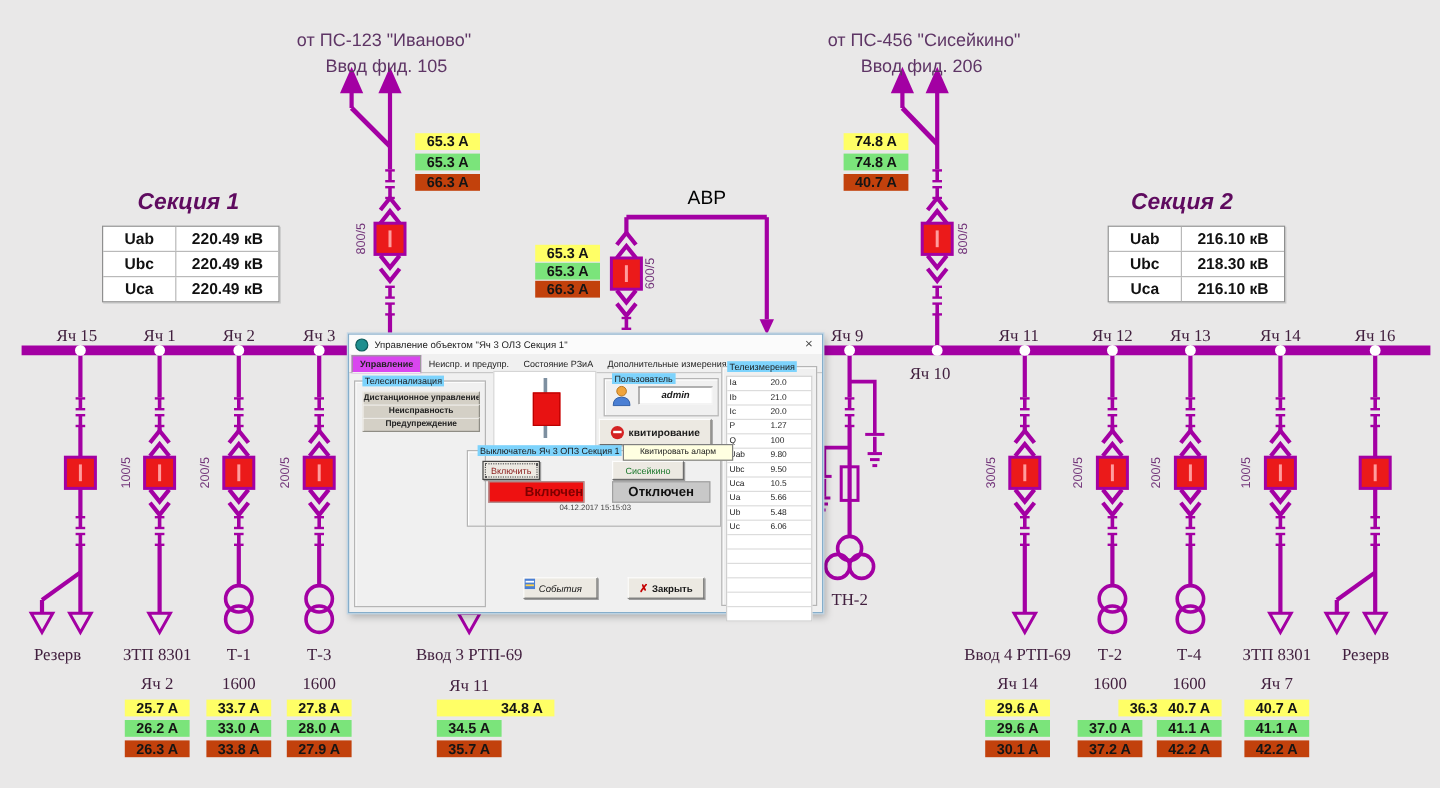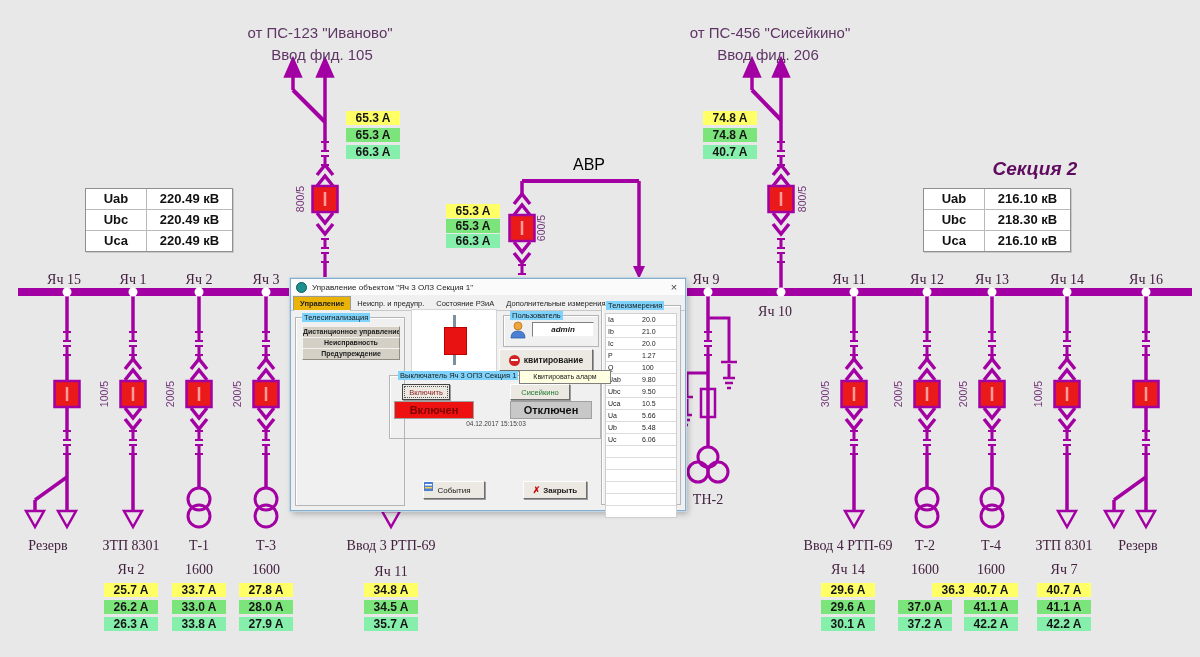--- a/index.html
+++ b/index.html
@@ -22,36 +22,36 @@
   .vrow:last-child{border-bottom:none;}
   .vname{width:60px;text-align:center;font-weight:bold;font-size:13px;color:#111;
          border-right:1px solid #b9b9b9;}
   .vval{flex:1;text-align:center;font-weight:bold;font-size:13px;color:#111;}
 
   
   .cur{position:absolute;width:54px;height:14px;line-height:14px;text-align:center;
        font-size:12px;font-weight:bold;color:#151515;}
   .cur.y{background:#ffff66;}
   .cur.g{background:#7be47b;}
-  .cur.r{background:#86efac;}
+  .cur.r{background:#c2410c;}
 
   
   .dlg{position:absolute;left:290px;top:278px;width:394px;height:231px;background:#f0f0f0;
        border:1px solid #86aecb;box-shadow:0 0 0 1px #c2d6e5,2px 3px 6px rgba(0,0,0,.25);
        font-size:8px;color:#1a1a1a;z-index:20;}
   .dlg-title{position:absolute;left:0;top:0;right:0;height:16px;background:#fbfbfb;
              display:flex;align-items:center;border-bottom:1px solid #e3e3e3;}
   .dlg-ico{width:9px;height:9px;border-radius:50%;background:#1e8f8f;border:1px solid #0d5a5a;
            margin:0 5px 0 5px;}
   .dlg-title-text{font-size:8px;color:#222;flex:1;white-space:nowrap;overflow:hidden;}
   .dlg-close{width:22px;text-align:center;font-size:11px;color:#444;cursor:default;}
   .dlg-tabs{position:absolute;left:0;top:16px;right:0;height:15px;background:#f0f0f0;
             border-bottom:1px solid #c8c8c8;display:flex;align-items:flex-end;padding-left:2px;}
   .dlg-tab{font-size:7.5px;padding:2px 6px 2px 6px;color:#222;white-space:nowrap;}
-  .dlg-tab.active{border:1px solid #9a9a9a;border-bottom:1px solid #f0f0f0;background:#eab308;
+  .dlg-tab.active{border:1px solid #9a9a9a;border-bottom:1px solid #f0f0f0;background:#d946ef;
                   margin-bottom:-1px;font-weight:bold;}
   .grp{position:absolute;border:1px solid #b5b5b5;box-shadow:inset 1px 1px 0 #fff;}
   .grp-label{position:absolute;top:-5px;left:6px;background:#7dd3fc;padding:0 2px;font-size:7.5px;}
   .tsbar{position:absolute;left:6px;width:96px;height:10px;line-height:10px;background:#d4d0c6;
          border:1px solid;border-color:#f3f2ee #8f8d85 #8f8d85 #f3f2ee;text-align:center;
          font-size:7px;font-weight:bold;color:#222;white-space:nowrap;overflow:hidden;}
   .sym-panel{position:absolute;left:120px;top:30px;width:84px;height:62px;background:#fff;
              border:1px solid #d5d5d5;}
   .sym-line{position:absolute;left:41px;top:5px;width:3px;height:50px;background:#7d8fa0;}
   .sym-brk{position:absolute;left:32px;top:17px;width:21px;height:26px;background:#e81212;
@@ -358,36 +358,37 @@
   <text class="t-eq" x="848" y="574">Яч 14</text>
   <text class="t-eq" x="925" y="550">Т-2</text>
   <text class="t-eq" x="925" y="574">1600</text>
   <text class="t-eq" x="991" y="550">Т-4</text>
   <text class="t-eq" x="991" y="574">1600</text>
   <text class="t-eq" x="1064" y="550">ЗТП 8301</text>
   <text class="t-eq" x="1064" y="574">Яч 7</text>
   <text class="t-eq" x="1138" y="550">Резерв</text>
 </svg>
 
+<div class="sec-title" style="left:82px;top:158px;">Секция 1</div>
 <div class="vtable" style="left:85px;top:188px;">
   <div class="vrow">
     <div class="vname">Uab</div>
     <div class="vval">220.49 кВ</div>
       </div>
   <div class="vrow">
     <div class="vname">Ubc</div>
     <div class="vval">220.49 кВ</div>
       </div>
   <div class="vrow">
     <div class="vname">Uca</div>
     <div class="vval">220.49 кВ</div>
       </div>
 </div>
 
-<div class="sec-title" style="left:960px;top:158px;">Секция 2</div>
+<div class="sec-title" style="left:910px;top:158px;">Секция 2</div>
 <div class="vtable" style="left:923px;top:188px;">
   <div class="vrow">
     <div class="vname">Uab</div>
     <div class="vval">216.10 кВ</div>
       </div>
   <div class="vrow">
     <div class="vname">Ubc</div>
     <div class="vval">218.30 кВ</div>
       </div>
   <div class="vrow">
@@ -410,21 +411,21 @@
 
 <div class="cur y" style="left:104px;top:583px;">25.7 A</div>
 <div class="cur g" style="left:104px;top:600px;">26.2 A</div>
 <div class="cur r" style="left:104px;top:617px;">26.3 A</div>
 <div class="cur y" style="left:172px;top:583px;">33.7 A</div>
 <div class="cur g" style="left:172px;top:600px;">33.0 A</div>
 <div class="cur r" style="left:172px;top:617px;">33.8 A</div>
 <div class="cur y" style="left:239px;top:583px;">27.8 A</div>
 <div class="cur g" style="left:239px;top:600px;">28.0 A</div>
 <div class="cur r" style="left:239px;top:617px;">27.9 A</div>
-<div class="cur y" style="left:364px;top:583px;">34.8 A</div>
+<div class="cur y" style="left:364px;top:583px;padding-left:44px;">34.8 A</div>
 <div class="cur g" style="left:364px;top:600px;">34.5 A</div>
 <div class="cur r" style="left:364px;top:617px;">35.7 A</div>
 <div class="cur y" style="left:821px;top:583px;">29.6 A</div>
 <div class="cur g" style="left:821px;top:600px;">29.6 A</div>
 <div class="cur r" style="left:821px;top:617px;">30.1 A</div>
 <div class="cur y" style="left:932px;top:583px;">36.3 A</div>
 <div class="cur g" style="left:898px;top:600px;">37.0 A</div>
 <div class="cur r" style="left:898px;top:617px;">37.2 A</div>
 <div class="cur y" style="left:964px;top:583px;">40.7 A</div>
 <div class="cur g" style="left:964px;top:600px;">41.1 A</div>
@@ -470,26 +471,26 @@
   <div class="btn3d" style="left:208px;top:70px;width:92px;height:20px;font-weight:bold;font-size:8.5px;">
     <span class="noentry"></span>
     <span>квитирование</span>
   </div>
   <div class="tooltip" style="left:228px;top:91px;width:90px;height:12px;">Квитировать аларм</div>
 
   <div class="grp" style="left:98px;top:96px;width:210px;height:62px;">
     <span class="grp-label" style="left:8px;white-space:nowrap;">Выключатель Яч 3 ОПЗ Секция 1</span>
     <div class="btn3d focusbtn" style="left:12px;top:8px;width:46px;height:14px;font-size:7.5px;color:#8b1a1a;border-color:#444;">Включить</div>
     <div class="btn3d" style="left:120px;top:8px;width:58px;height:14px;font-size:7.5px;color:#1f7a2f;">Сисейкино</div>
-    <div class="st-on" style="left:4px;top:25px;width:78px;height:16px;line-height:16px;">Включен</div>
+    <div class="st-on" style="left:17px;top:25px;width:78px;height:16px;line-height:16px;text-align:right;">Включен</div>
     <div class="st-off" style="left:120px;top:25px;width:80px;height:16px;line-height:16px;">Отключен</div>
     <div class="tstamp" style="left:12px;top:44px;width:188px;">04.12.2017 15:15:03</div>
   </div>
 
-  <div class="btn3d" style="left:132px;top:202px;width:60px;height:16px;">
+  <div class="btn3d" style="left:145px;top:202px;width:60px;height:16px;font-style:italic;">
     <svg class="evico" viewBox="0 0 9 9">
       <rect x="0" y="0" width="9" height="9" fill="#4a7fd4"></rect>
       <rect x="1" y="2" width="7" height="1.5" fill="#fff"></rect>
       <rect x="1" y="5" width="7" height="1.5" fill="#ffd24a"></rect>
     </svg>
     <span>События</span>
   </div>
   <div class="btn3d" style="left:232px;top:202px;width:62px;height:16px;font-weight:bold;">
     <span class="xmark">✗</span>
     <span>Закрыть</span>

